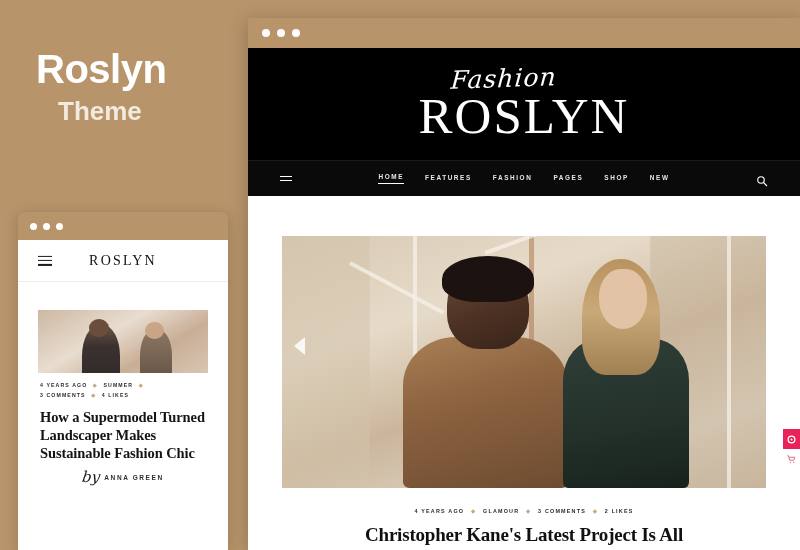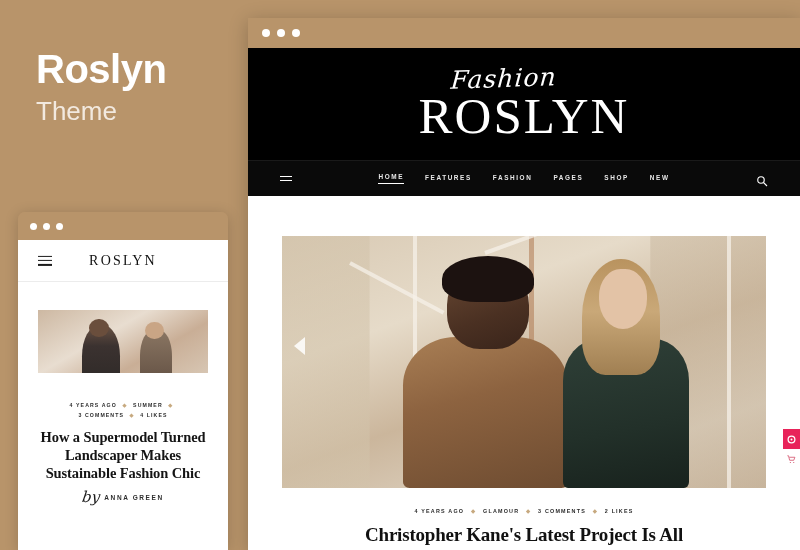--- a/index.html
+++ b/index.html
@@ -25,24 +25,25 @@
   .promo-title {
     font-family: "Liberation Sans", sans-serif;
     font-size: 40px;
     font-weight: bold;
     color: #ffffff;
     letter-spacing: -0.5px;
     line-height: 1.05;
   }
   .promo-sub {
     font-size: 26px;
-    font-weight: 400;
+    font-weight: 700;
     color: #f2e9df;
     margin-top: 6px;
     letter-spacing: 0px;
+    margin-left: 22px;
   }
   .promo-by {
     font-size: 14px;
     color: #ece0d2;
     margin-top: 20px;
     letter-spacing: 0.1px;
   }
 
   
   .mobile-win {
@@ -121,23 +122,23 @@
   }
   .mobile-img .fig2head {
     position: absolute; left: 63%; top: 14%;
     width: 11%; height: 20%;
     background: #c9a585; border-radius: 50%;
   }
 
   .mobile-card {
     background: #ffffff;
     margin: -22px 14px 0 14px;
-    padding: 28px 8px 10px 8px;
-    position: relative;
-    text-align: center;
+    padding: 8px 8px 10px 8px;
+    position: relative;
+    text-align: left;
   }
   .meta {
     font-size: 5.2px;
     letter-spacing: 1.1px;
     color: #2b2b2b;
     line-height: 1.9;
     font-weight: 600;
   }
   .meta .sep { color: #c7a97f; margin: 0 3px; }
   .mobile-head {

